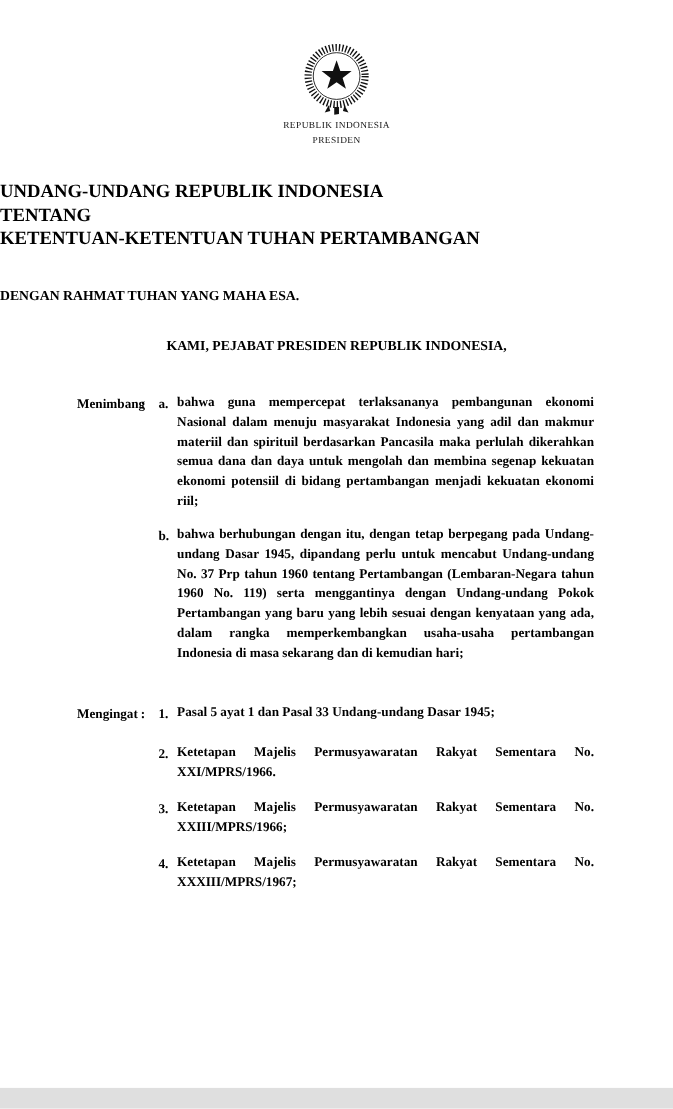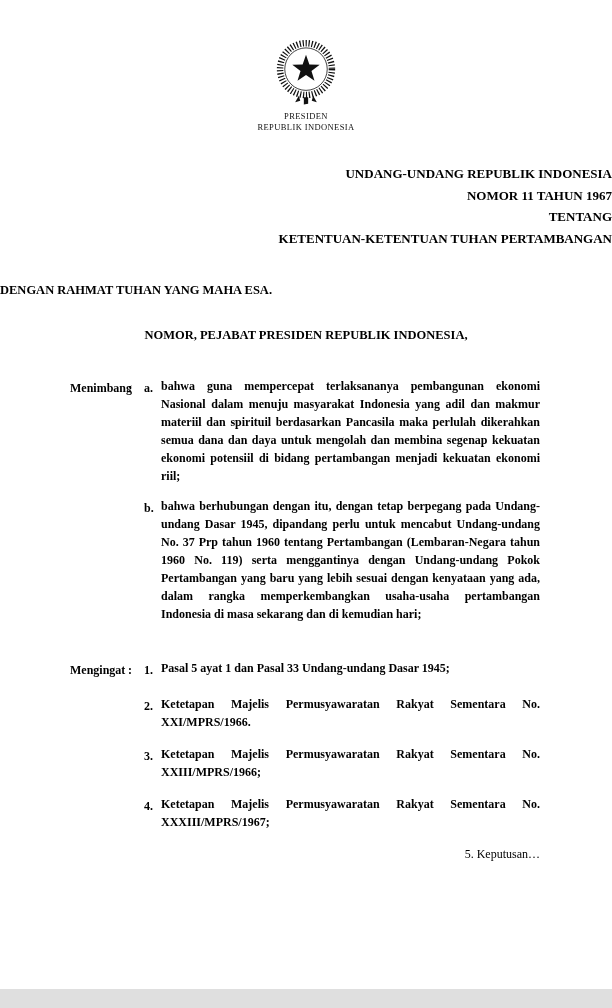--- a/index.html
+++ b/index.html
@@ -22,23 +22,23 @@
   .org-line {
     font-size: 8.5px;
     line-height: 11px;
     letter-spacing: 0.4px;
     text-align: center;
     color: #111;
   }
   .org-line.first { margin-top: 3px; }
   .title-block {
     margin-top: 30px;
-    text-align: right;
+    text-align: left;
     font-weight: bold;
-    font-size: 13px;
+    font-size: 17px;
     line-height: 21.5px;
   }
   .grace-line {
     margin-top: 34px;
     text-align: left;
     font-weight: bold;
     font-size: 12.5px;
   }
   .authority-line {
     margin-top: 30px;
@@ -81,33 +81,32 @@
 
       <circle cx="50" cy="46" r="36" fill="none" stroke="#111" stroke-width="9" stroke-dasharray="1.7 2.5"></circle>
       <circle cx="50" cy="46" r="29.5" fill="#ffffff" stroke="#111" stroke-width="1.1"></circle>
 
       <polygon fill="#111" points="50,26 54.7,39.5 69,39.8 57.6,48.5 61.8,62.2 50,54 38.2,62.2 42.4,48.5 31,39.8 45.3,39.5"></polygon>
 
       <path d="M40,83 l-5,9 l7,-2 z" fill="#111"></path>
       <path d="M47,85 l0,10 l6,-1 l0,-9 z" fill="#111"></path>
       <path d="M60,83 l5,9 l-7,-2 z" fill="#111"></path>
     </svg>
+    <div class="org-line">REPUBLIK INDONESIA</div>
     <div class="org-line first">PRESIDEN</div>
-    <div class="org-line">REPUBLIK INDONESIA</div>
   </div>
 
   <div class="title-block">
     <div>UNDANG-UNDANG REPUBLIK INDONESIA</div>
-    <div>NOMOR 11 TAHUN 1967</div>
     <div>TENTANG</div>
     <div>KETENTUAN-KETENTUAN TUHAN PERTAMBANGAN</div>
   </div>
 
   <div class="grace-line">DENGAN RAHMAT TUHAN YANG MAHA ESA.</div>
-  <div class="authority-line">NOMOR, PEJABAT PRESIDEN REPUBLIK INDONESIA,</div>
+  <div class="authority-line">KAMI, PEJABAT PRESIDEN REPUBLIK INDONESIA,</div>
 
   <div class="body-block">
 
     <div class="clause-row">
       <div class="c-label">Menimbang</div>
       <div class="c-colon">:</div>
       <div class="c-marker">a.</div>
       <div class="c-text">bahwa guna mempercepat terlaksananya pembangunan ekonomi Nasional dalam menuju masyarakat Indonesia yang adil dan makmur materiil dan spirituil berdasarkan Pancasila maka perlulah dikerahkan semua dana dan daya untuk mengolah dan membina segenap kekuatan ekonomi potensiil di bidang pertambangan menjadi kekuatan ekonomi riil;</div>
     </div>
 
@@ -143,17 +142,16 @@
       <div class="clause-row gap-md">
         <div class="c-label"></div>
         <div class="c-colon"></div>
         <div class="c-marker">4.</div>
         <div class="c-text">Ketetapan Majelis Permusyawaratan Rakyat Sementara No. XXXIII/MPRS/1967;</div>
       </div>
     </div>
 
   </div>
 
-  <div class="catchword-row">5. Keputusan…</div>
 
   <div class="footer-bar"></div>
 
 </div>
 
 </body></html>

